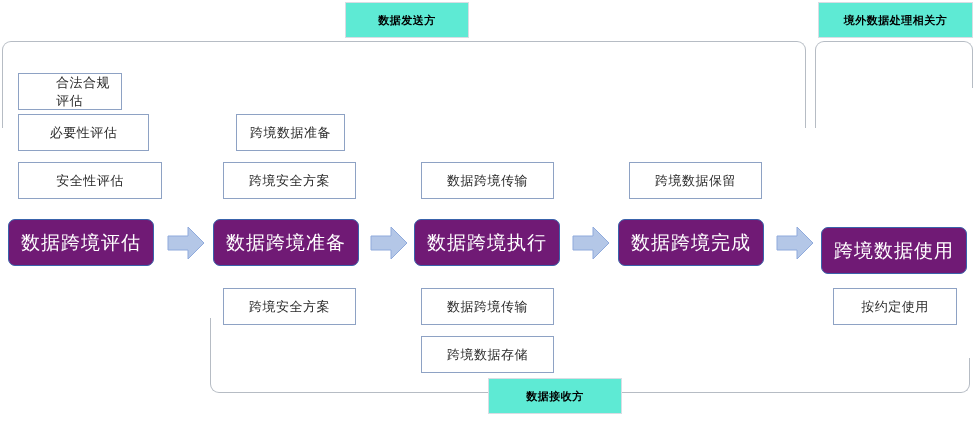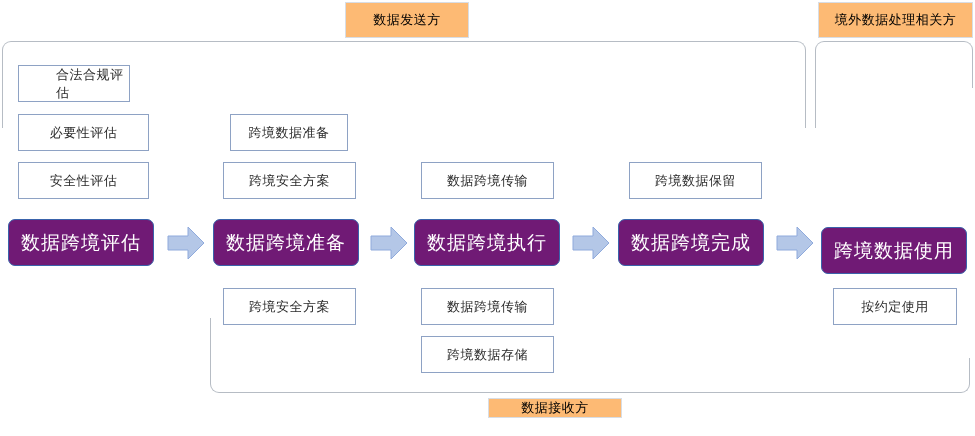--- a/index.html
+++ b/index.html
@@ -16,24 +16,24 @@
     height: 436px;
     background: #ffffff;
     overflow: hidden;
   }
 
   
   .party-label {
     position: absolute;
     box-sizing: border-box;
     border: 1px solid #d8dde4;
-    background: #fdba74;
+    background: #5eead4;
     color: #000000;
-    font-size: 13px;
-    font-weight: normal;
+    font-size: 11px;
+    font-weight: bold;
     display: flex;
     align-items: center;
     justify-content: center;
     letter-spacing: 0.5px;
     z-index: 5;
   }
 
   
   .bracket {
     position: absolute;
@@ -129,29 +129,29 @@
   <div class="mask" style="left:798px;top:128px; width:12px; height:230px;"></div>
   <div class="mask" style="left:810px;top:128px; width:10px; height:230px;"></div>
   <div class="mask" style="left:966px;top:128px; width:12px; height:230px;"></div>
   <div class="mask" style="left:205px;top:88px;  width:11px; height:230px;"></div>
   <div class="mask" style="left:964px;top:88px;  width:12px; height:200px;"></div>
 
   <div class="party-label" style="left:345px; top:2px; width:124px; height:36px;">数据发送方</div>
 
   <div class="party-label" style="left:818px; top:2px; width:155px; height:36px;">境外数据处理相关方</div>
 
-  <div class="party-label" style="left:488px; top:398px; width:134px; height:20px;">数据接收方</div>
+  <div class="party-label" style="left:488px; top:378px; width:134px; height:36px;">数据接收方</div>
 
-  <div class="subbox" style="left:18px; top:65px; width:112px; height:37px;padding-left:37px;">合法合规评估</div>
+  <div class="subbox" style="left:18px; top:73px; width:104px; height:37px;padding-left:37px;">合法合规评估</div>
 
   <div class="subbox" style="left:18px; top:114px; width:131px; height:37px;">必要性评估</div>
 
-  <div class="subbox" style="left:18px; top:162px; width:131px; height:37px;">安全性评估</div>
+  <div class="subbox" style="left:18px; top:162px; width:144px; height:37px;">安全性评估</div>
 
-  <div class="subbox" style="left:230px; top:114px; width:118px; height:37px;">跨境数据准备</div>
+  <div class="subbox" style="left:236px; top:114px; width:109px; height:37px;">跨境数据准备</div>
 
   <div class="subbox" style="left:223px; top:162px; width:133px; height:37px;">跨境安全方案</div>
 
   <div class="subbox" style="left:421px; top:162px; width:133px; height:37px;">数据跨境传输</div>
 
   <div class="subbox" style="left:629px; top:162px; width:133px; height:37px;">跨境数据保留</div>
 
   <div class="subbox" style="left:223px; top:288px; width:133px; height:37px;">跨境安全方案</div>
 
   <div class="subbox" style="left:421px; top:288px; width:133px; height:37px;">数据跨境传输</div>

